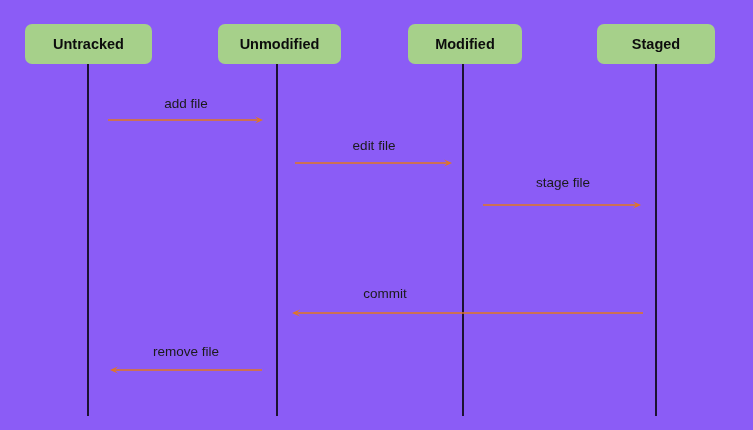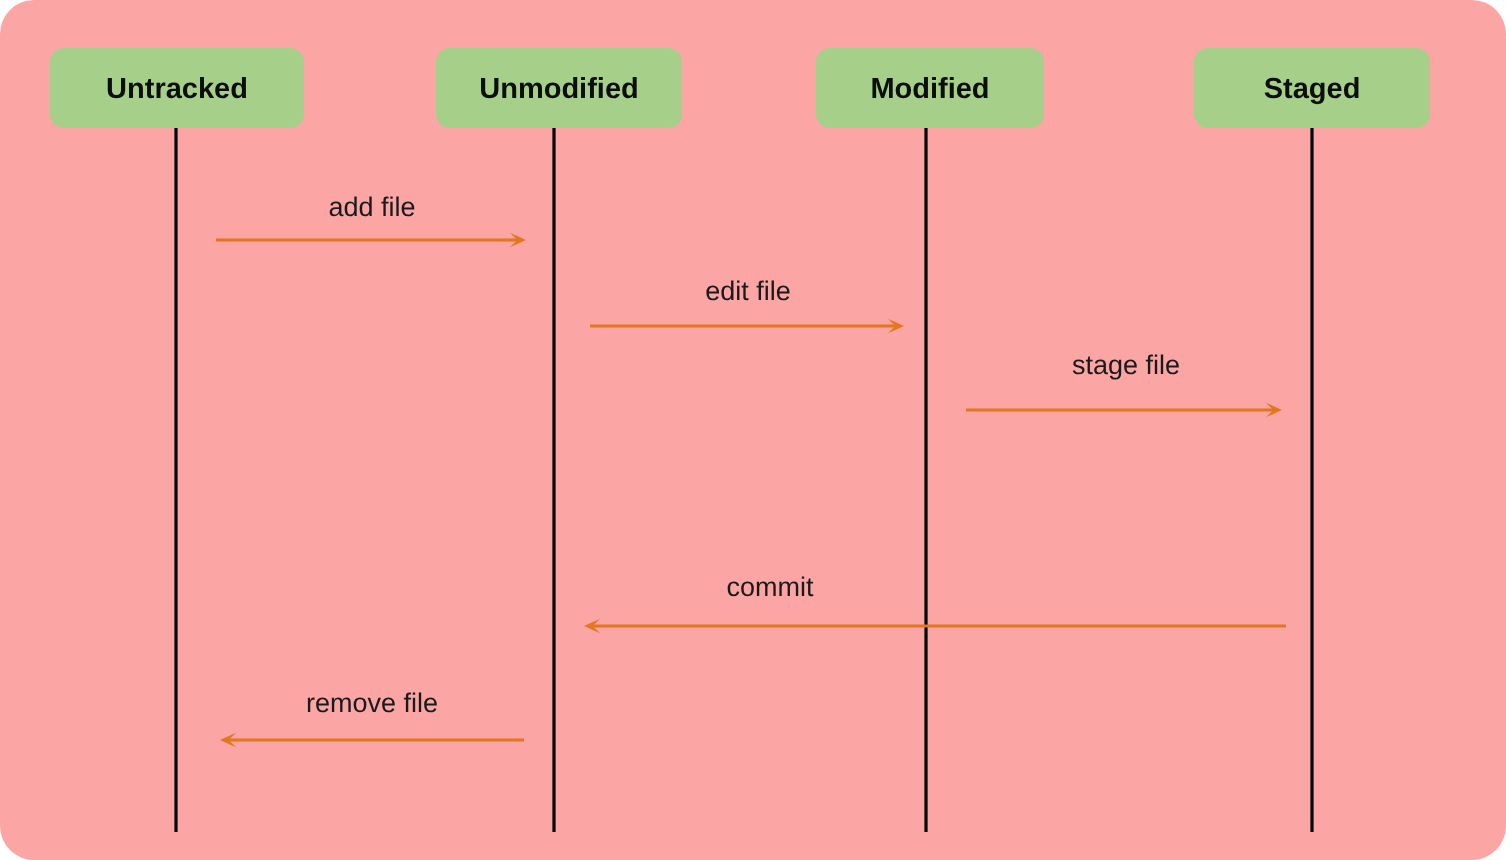--- a/index.html
+++ b/index.html
@@ -7,23 +7,22 @@
     padding: 0;
     background: #ffffff;
   }
   body {
     font-family: "Liberation Sans", sans-serif;
   }
   #diagram-root {
     position: relative;
     width: 753px;
     height: 430px;
-    background: #fca5a5;
+    background: #8b5cf6;
     overflow: hidden;
-    border-radius: 17px;
   }
   #diagram-svg {
     position: absolute;
     left: 0;
     top: 0;
     width: 753px;
     height: 430px;
     display: block;
   }
   .actor-box-rect {

